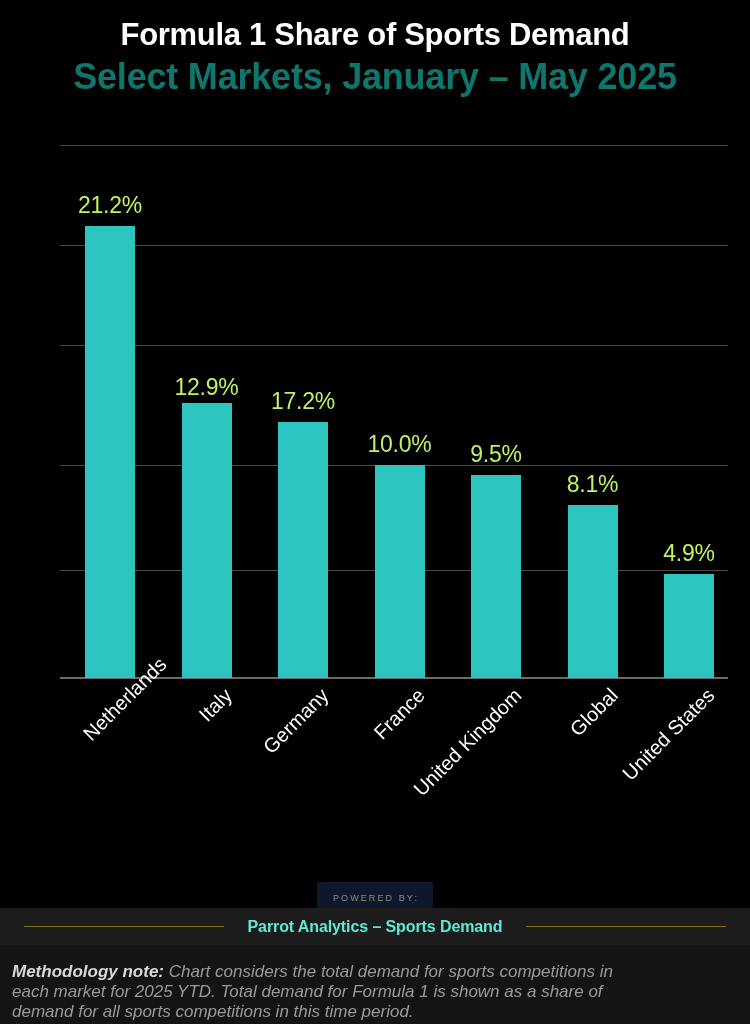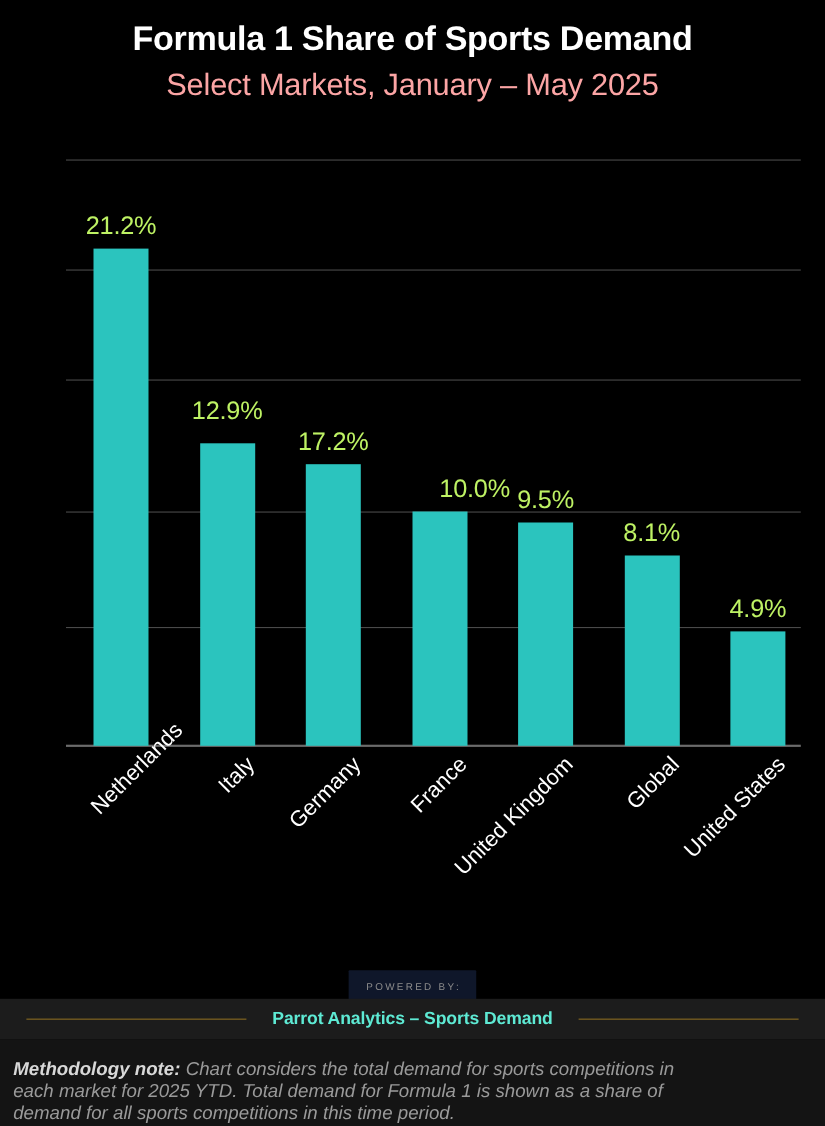--- a/index.html
+++ b/index.html
@@ -29,23 +29,23 @@
   }
   .title-line1 {
     font-size: 31px;
     font-weight: 700;
     color: #ffffff;
     letter-spacing: -0.3px;
     line-height: 42px;
     white-space: nowrap;
   }
   .title-line2 {
-    font-size: 28px;
-    font-weight: 400;
-    color: #fca5a5;
+    font-size: 36px;
+    font-weight: 700;
+    color: #0f766e;
     letter-spacing: -0.2px;
     line-height: 42px;
     white-space: nowrap;
   }
 
   
   #plot {
     position: absolute;
     left: 60px;
     top: 145px;
@@ -205,29 +205,29 @@
     <div class="gridline" style="top:425px;"></div>
     <div class="axis-line"></div>
 
     <div class="bars-layer" id="bars-layer">
         <div class="bar-wrap" style="left: 25px; height: 533px;">
           <div class="bar" style="height: 451.984px; background: rgb(43, 196, 190);"></div>
           <div class="bar-value" style="bottom: 458.984px;">21.2%</div>
         </div>
         <div class="bar-wrap" style="left: 121.5px; height: 533px;">
           <div class="bar" style="height: 275.028px; background: rgb(43, 196, 190);"></div>
-          <div class="bar-value" style="bottom: 291px;">12.9%</div>
+          <div class="bar-value" style="bottom: 277px;">12.9%</div>
         </div>
         <div class="bar-wrap" style="left: 218px; height: 533px;">
           <div class="bar" style="height: 255.84px; background: rgb(43, 196, 190);"></div>
           <div class="bar-value" style="bottom: 262.84px;">17.2%</div>
         </div>
         <div class="bar-wrap" style="left: 314.5px; height: 533px;">
           <div class="bar" style="height: 213.2px; background: rgb(43, 196, 190);"></div>
-          <div class="bar-value" style="bottom: 220.2px; margin-left: 32px;">10.0%</div>
+          <div class="bar-value" style="bottom: 220.2px;">10.0%</div>
         </div>
         <div class="bar-wrap" style="left: 411px; height: 533px;">
           <div class="bar" style="height: 202.54px; background: rgb(43, 196, 190);"></div>
           <div class="bar-value" style="bottom: 209.54px;">9.5%</div>
         </div>
         <div class="bar-wrap" style="left: 507.5px; height: 533px;">
           <div class="bar" style="height: 172.692px; background: rgb(43, 196, 190);"></div>
           <div class="bar-value" style="bottom: 179.692px;">8.1%</div>
         </div>
         <div class="bar-wrap" style="left: 604px; height: 533px;">

